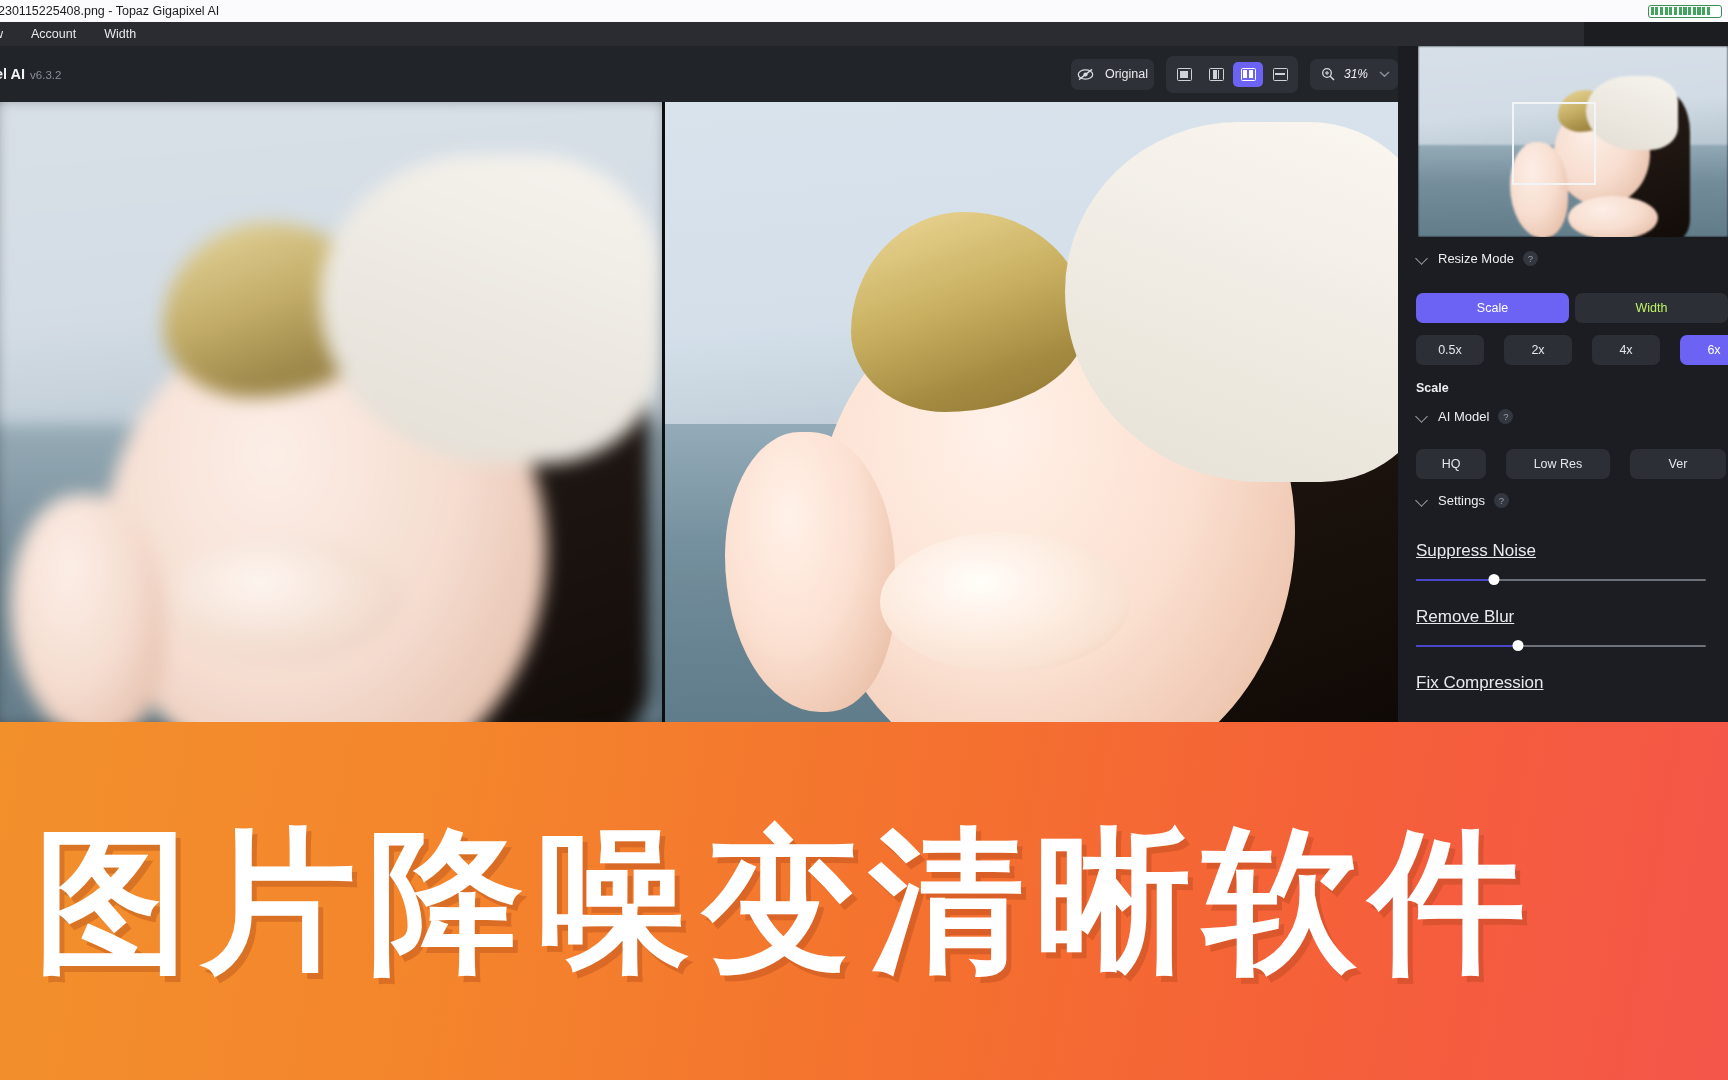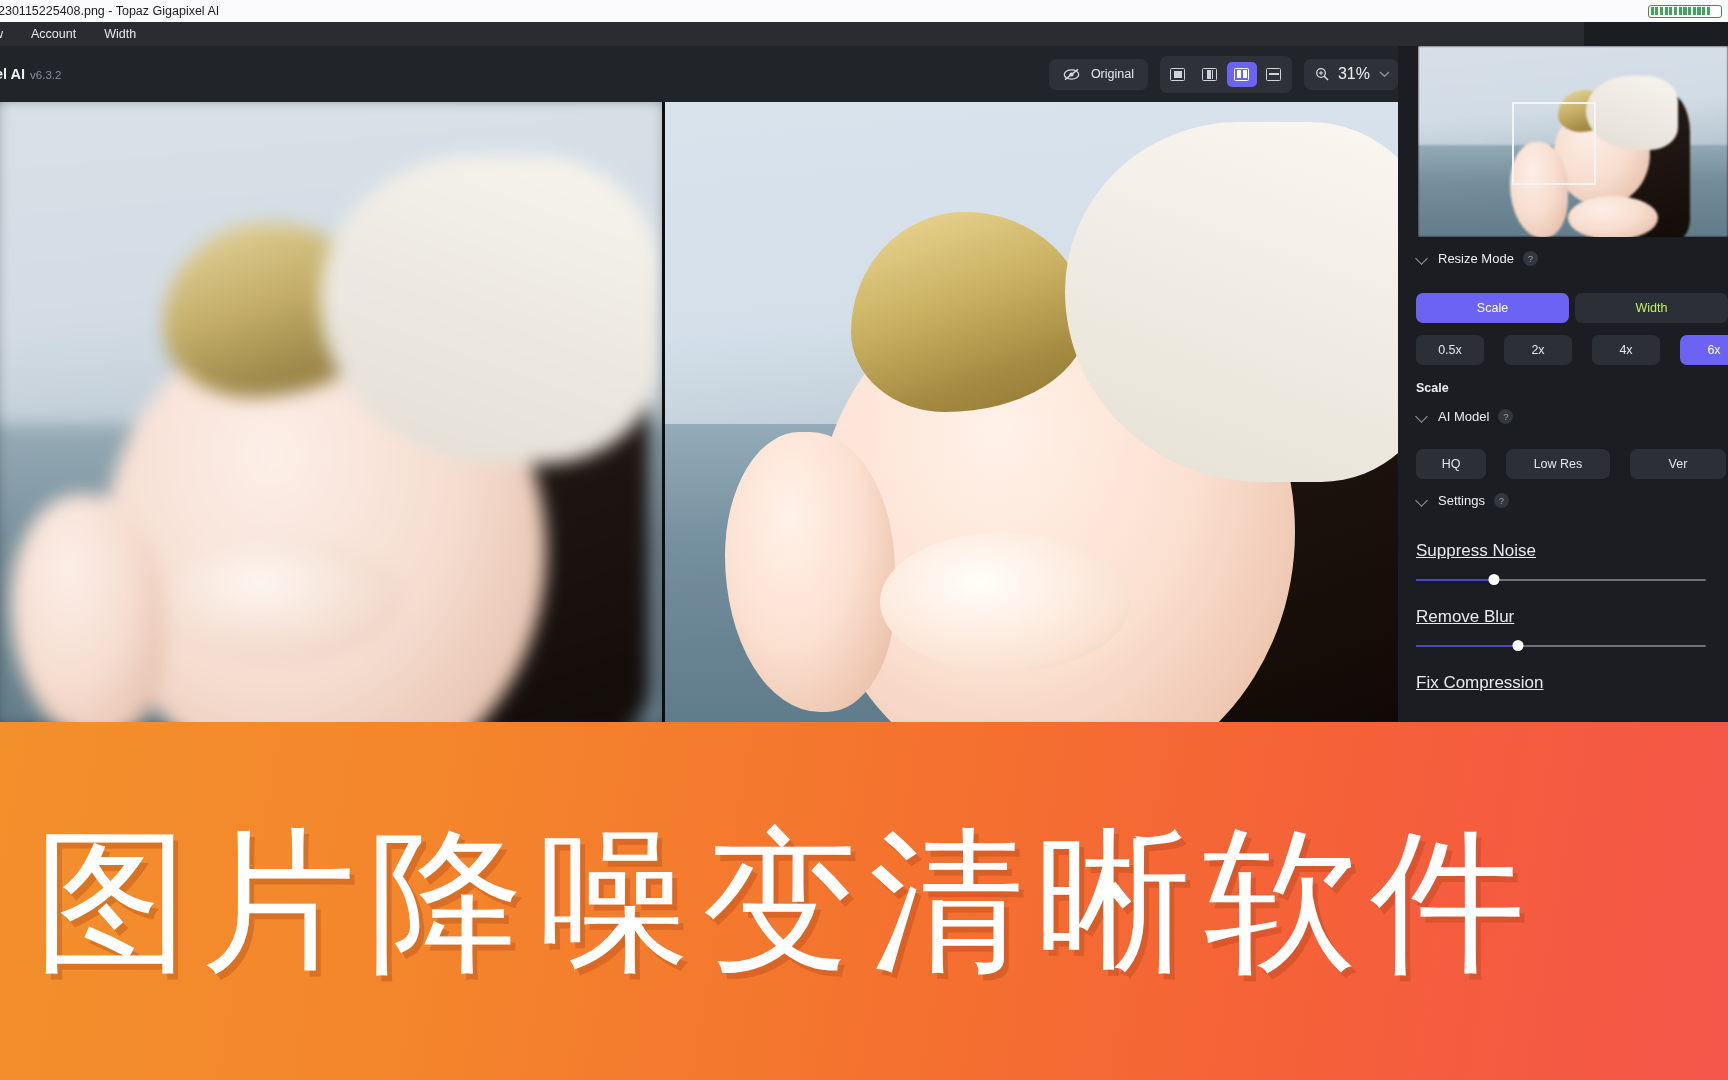--- a/index.html
+++ b/index.html
@@ -52,39 +52,39 @@
   .brand{
     font-size:14.5px;color:#f2f3f5;font-weight:bold;margin-left:-26px;
     white-space:nowrap;display:flex;align-items:baseline;gap:5px;
   }
   .brand .ver{font-size:11.5px;color:#8b8f98;font-weight:normal;}
 
   .tb-controls{margin-left:auto;display:flex;align-items:center;gap:12px;padding-right:330px;}
 
   .pill{
     background:#2e3137;border-radius:7px;height:31px;display:flex;align-items:center;
-    padding:0 14px;gap:11px;cursor:pointer;
+    padding:0 6px;gap:11px;cursor:pointer;
   }
   .pill .lbl{font-size:12.5px;color:#e9eaee;}
 
   .segbar{
     background:#2e3137;border-radius:7px;height:31px;display:flex;align-items:center;
     padding:3px;gap:2px;
   }
   .segbtn{
     width:30px;height:25px;border-radius:5px;display:flex;align-items:center;
     justify-content:center;cursor:pointer;
   }
   .segbtn.active{background:#6c63f5;}
 
   .zoombox{
     background:#2e3137;border-radius:7px;height:31px;display:flex;align-items:center;
     padding:0 8px 0 11px;gap:9px;cursor:pointer;
   }
-  .zoombox .zval{font-size:16px;color:#eef0f3;min-width:26px;}
+  .zoombox .zval{font-size:12px;color:#eef0f3;min-width:26px;font-style:italic;}
 
   
   .ico{display:block;}
   .frame-ico{width:15px;height:13px;border:1.5px solid #cfd2d8;border-radius:1.5px;box-sizing:border-box;
              display:flex;align-items:center;justify-content:center;}
   .frame-ico i{display:block;background:#cfd2d8;}
   .segbtn.active .frame-ico{border-color:#ffffff;}
   .segbtn.active .frame-ico i{background:#ffffff;}
 
   
@@ -172,21 +172,21 @@
   }
 
   
   .banner{
     position:absolute;left:0;top:722px;width:1728px;height:358px;
     background:linear-gradient(100deg,#f2902c 0%,#f4852c 26%,#f4702f 55%,#f55f3a 78%,#f4564a 100%);
     display:flex;align-items:center;overflow:hidden;
   }
   .banner .txt{
     font-family:"DejaVu Sans",sans-serif;
-    font-weight:normal;
+    font-weight:bold;
     font-size:155px;
     color:#ffffff;
     letter-spacing:12px;
     white-space:nowrap;
     padding-left:34px;
     line-height:1;
     text-shadow:5px 6px 0 rgba(160,60,20,.30);
   }
 </style>
 </head>

